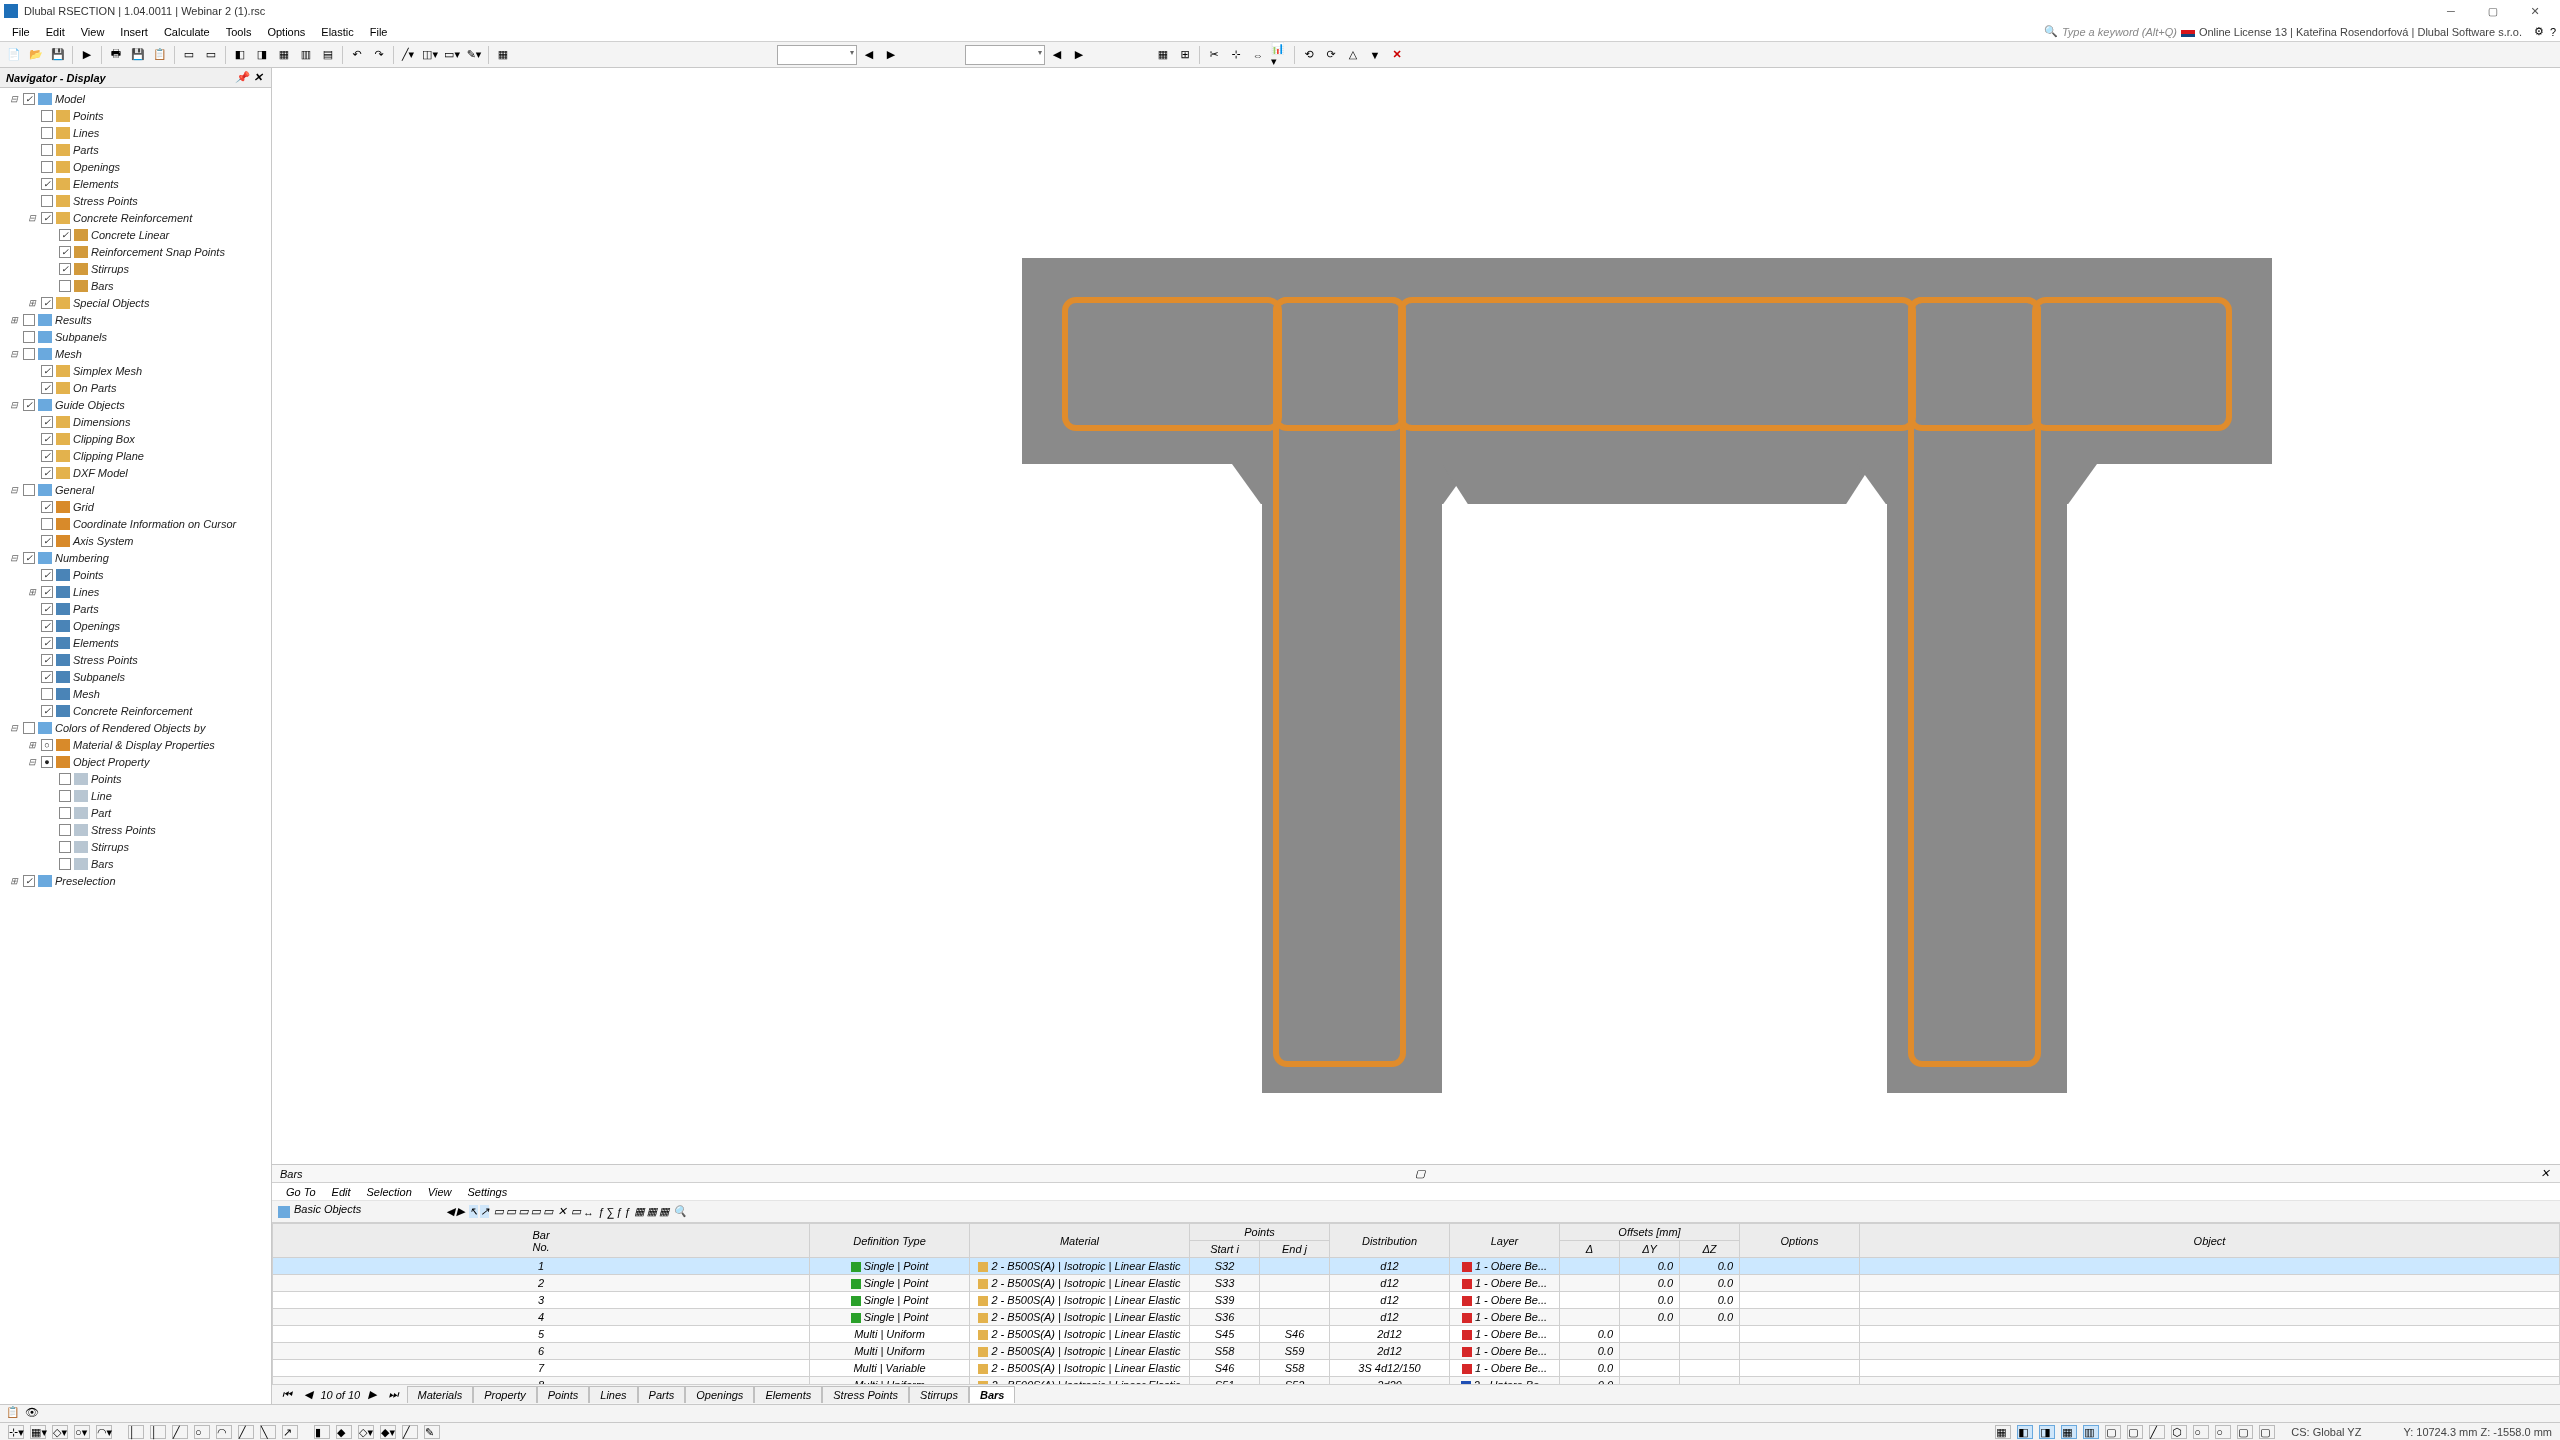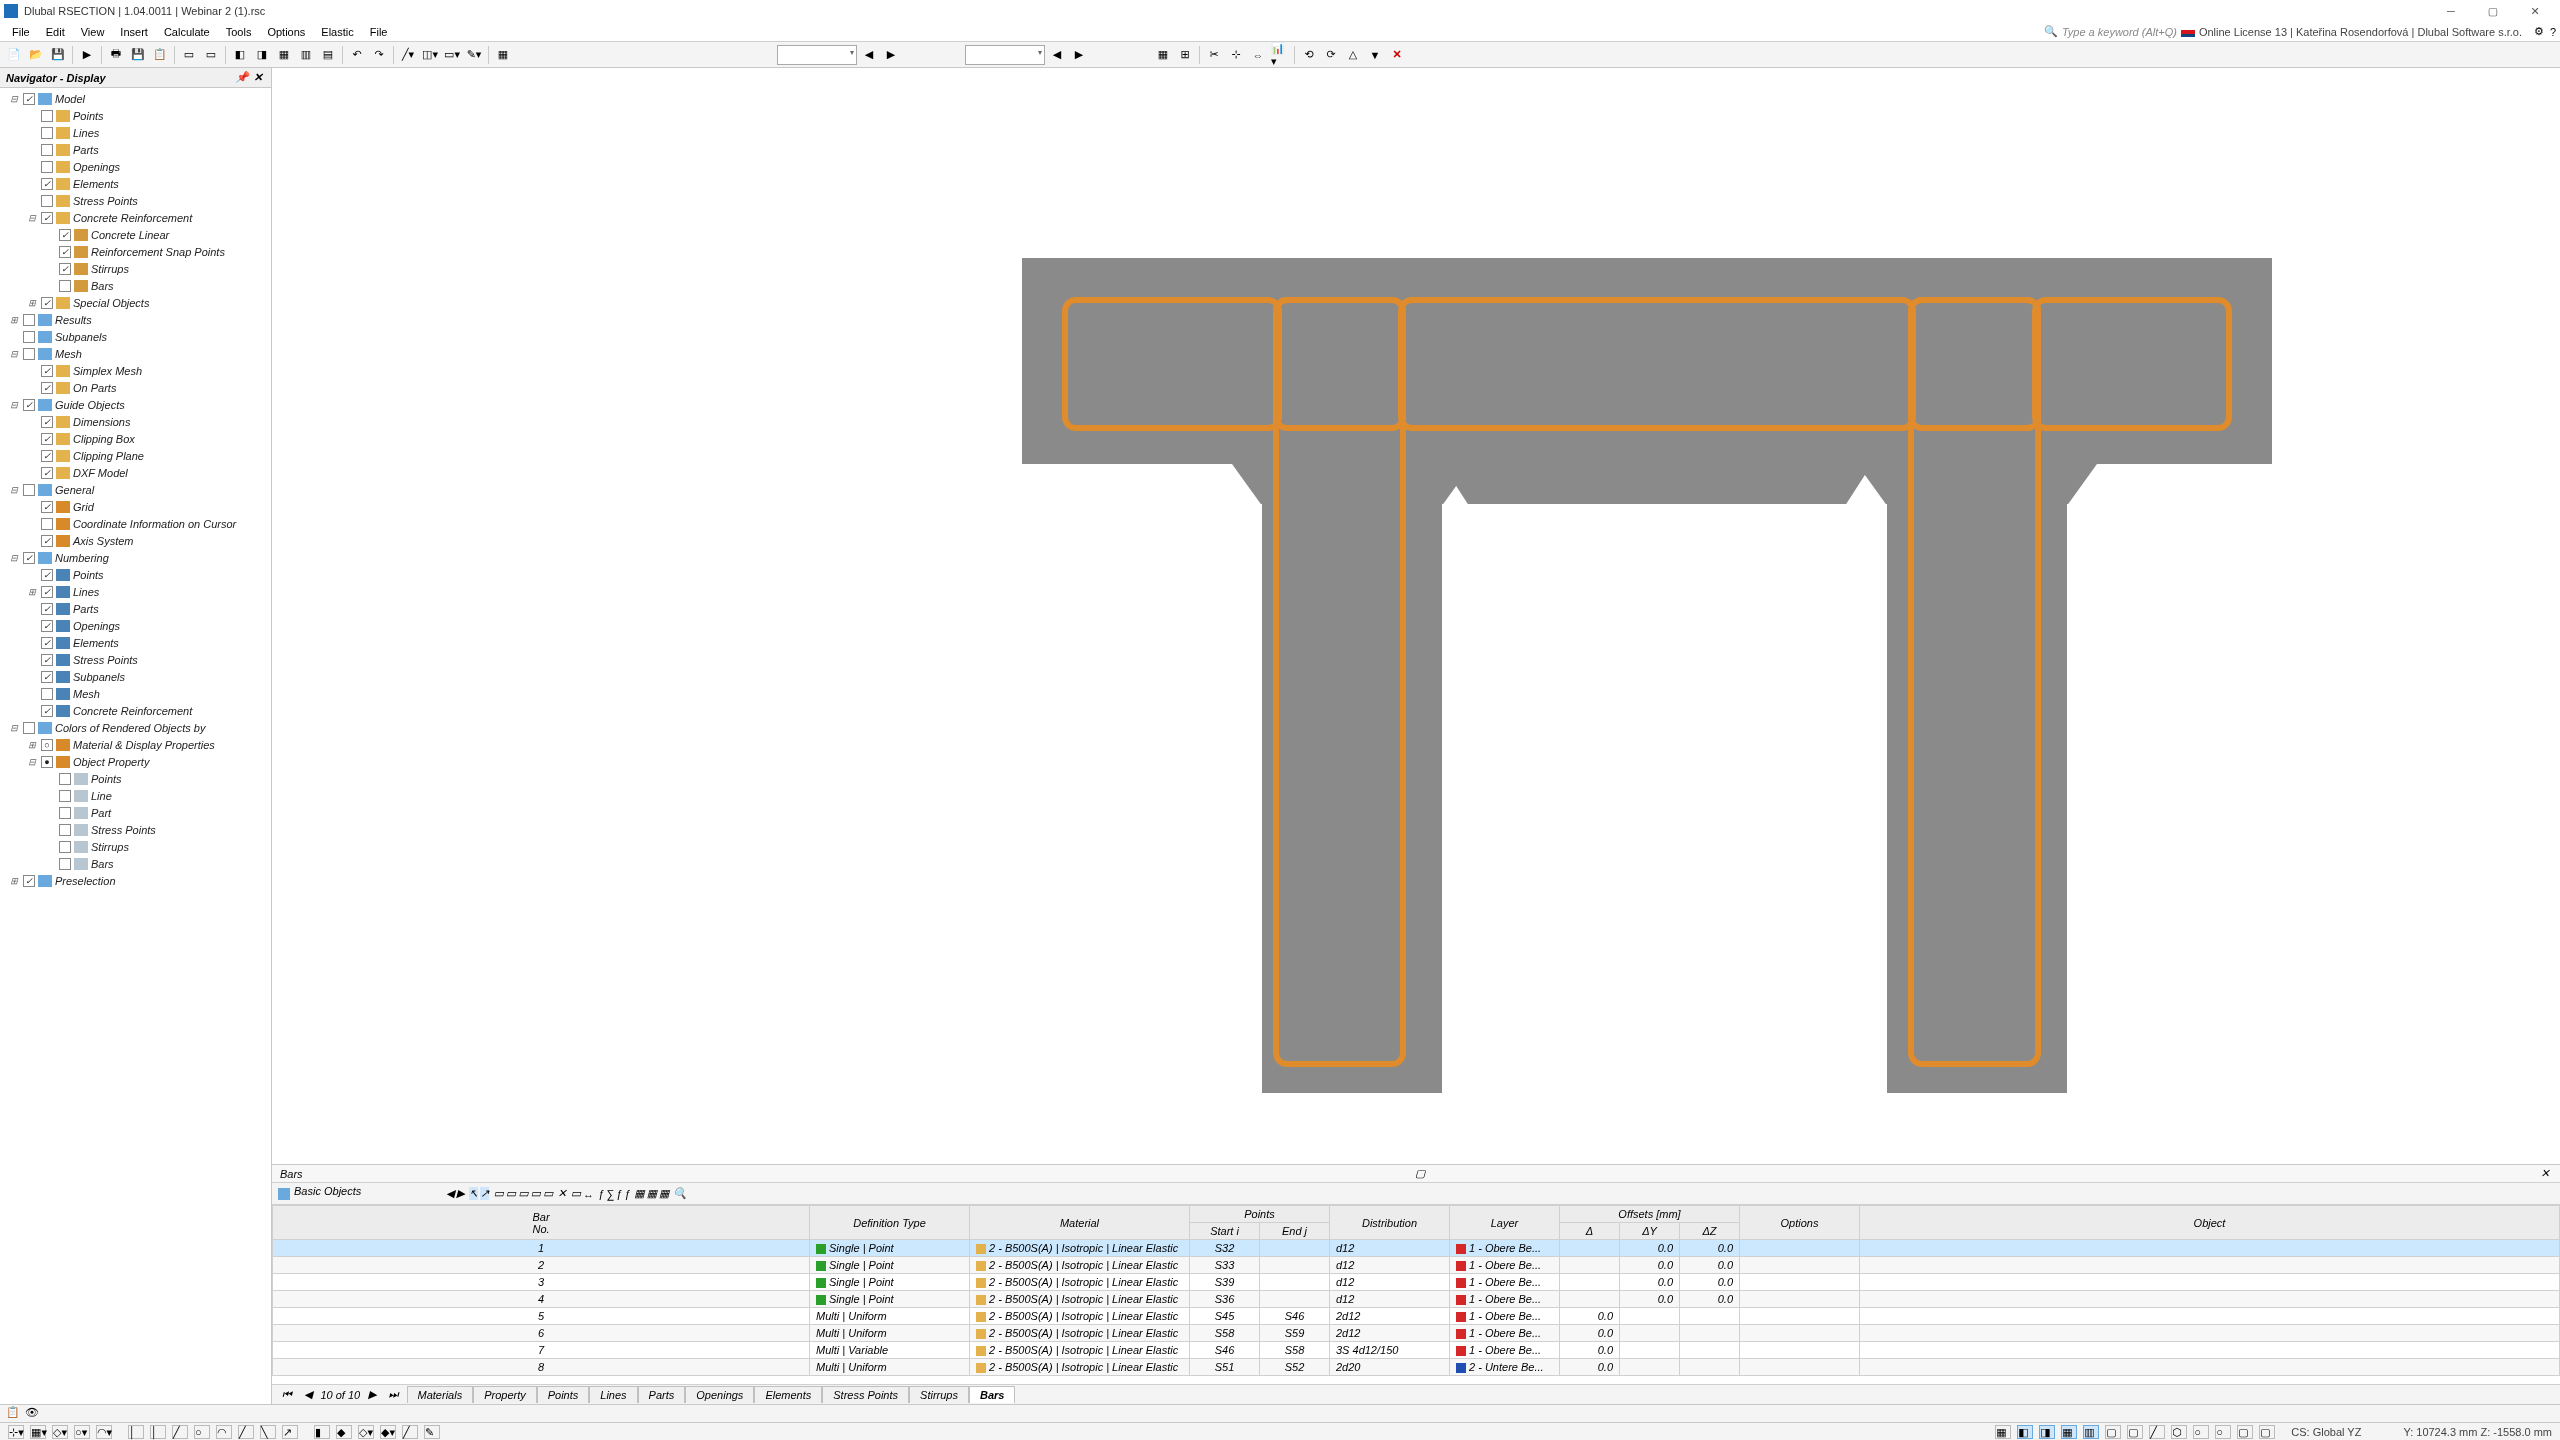--- a/index.html
+++ b/index.html
@@ -52,21 +52,21 @@
 .tbltitle{height:18px;display:flex;align-items:center;padding:0 8px;background:#f7f7f7;border-bottom:1px solid #d0d0d0;}
 .tbltitle .x{margin-left:auto;width:14px;text-align:center;}
 .tblmenu{height:18px;display:flex;align-items:center;padding:0 6px;background:#fff;border-bottom:1px solid #e4e4e4;}
 .tblmenu .m{padding:0 8px;}
 .tbltool{height:22px;display:flex;align-items:center;padding:0 6px;gap:2px;background:#f4f4f4;border-bottom:1px solid #d0d0d0;}
 .tbltool .combo{height:18px;}
 .grid { flex:1; overflow:auto; background:#fff; }
 table{border-collapse:collapse;width:100%;}
 th,td{border:1px solid #d0d0d0;padding:1px 6px;text-align:center;height:17px;font-size:11px;white-space:nowrap;}
 th{background:#ececec;font-weight:400;}
-td.l{text-align:left;}
+td.l{text-align:center;}
 td.r{text-align:right;}
 tr.odd td{background:#fff;} tr.even td{background:#f7f7f7;}
 td.rownum{background:#ececec;}
 .sw{display:inline-block;width:10px;height:10px;vertical-align:middle;margin-right:3px;}
 .sel td{background:#cce8ff !important;}
 
 .tblnav{height:20px;display:flex;align-items:center;padding:0 6px;background:#f4f4f4;border-top:1px solid #d0d0d0;gap:4px;}
 .tblnav .btn{padding:0 4px;}
 .tblnav .tab{padding:2px 10px;border:1px solid #c0c0c0;border-bottom:none;background:#f0f0f0;margin-top:2px;}
 .tblnav .tab.active{background:#fff;font-weight:600;}
@@ -472,20 +472,27 @@
       <div class="stirrup" style="left:1636px;top:229px;width:133px;height:770px;"></div>
       <div class="stirrup" style="left:1760px;top:229px;width:200px;height:134px;"></div>
     </div>
 
     <div class="tablepanel">
       <div class="tbltitle">
         <span>Bars</span>
         <span class="x">▢</span>
         <span class="x">✕</span>
       </div>
+      <div class="tblmenu" id="tblmenu">
+          <span class="m">Go To</span>
+          <span class="m">Edit</span>
+          <span class="m">Selection</span>
+          <span class="m">View</span>
+          <span class="m">Settings</span>
+        </div>
       <div class="tbltool">
         <span style="width:12px;height:12px;background:#6aa9de;margin-right:2px"></span>
         <span class="combo" style="min-width:150px">Basic Objects</span>
         <span class="tb">◀</span>
         <span class="tb">▶</span>
         <span class="sep"></span>
         <span class="tb" style="background:#cfe6fa">↖</span>
         <span class="tb" style="background:#cfe6fa">↗</span>
         <span class="sep"></span>
         <span class="tb">▭</span>

